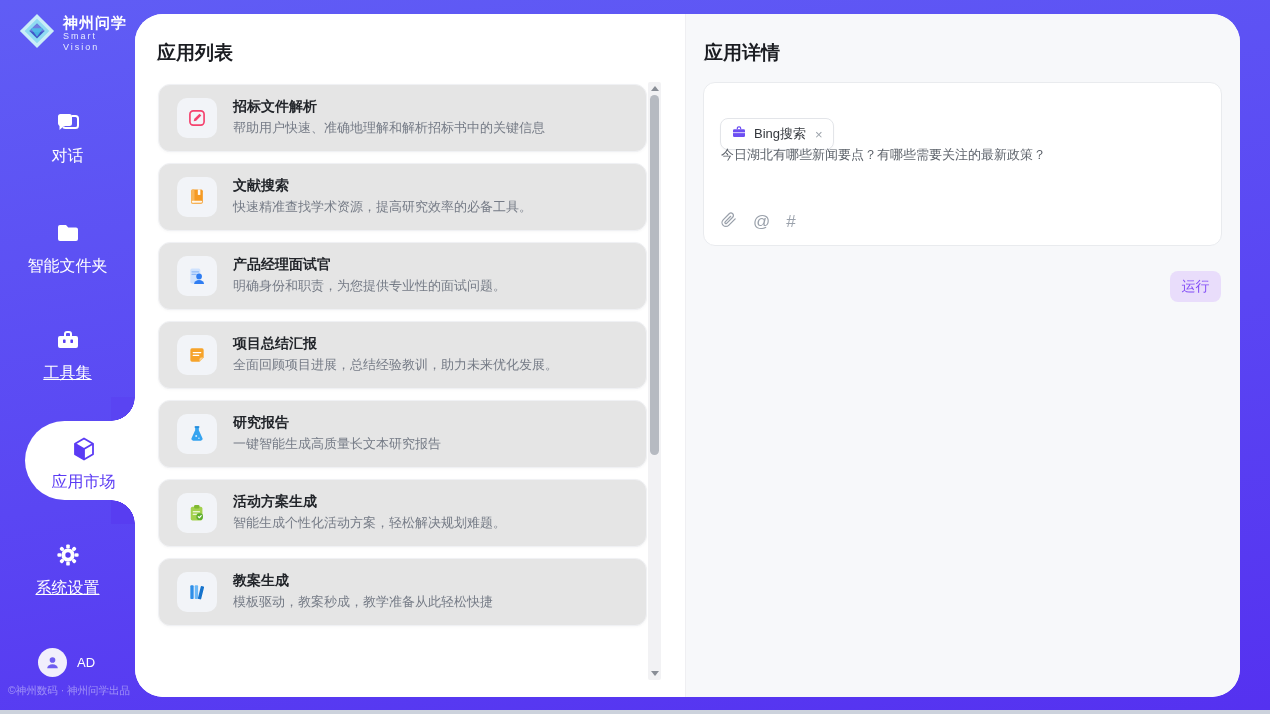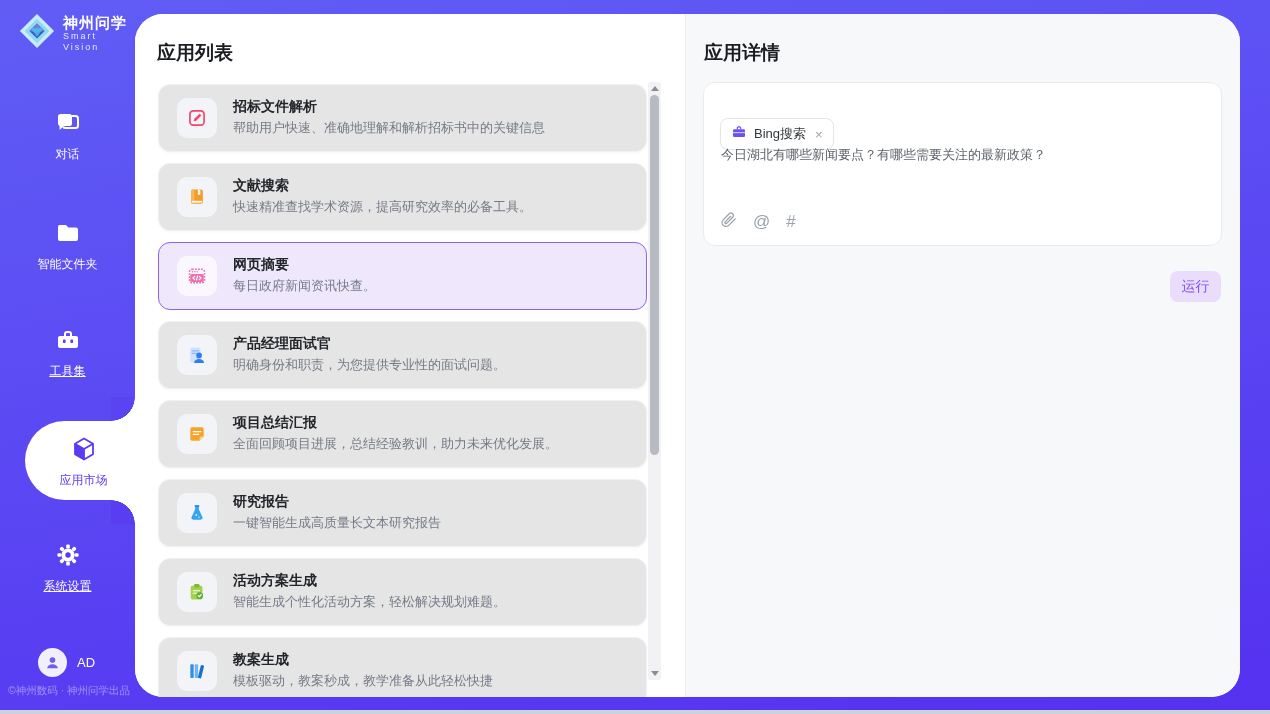--- a/index.html
+++ b/index.html
@@ -10,21 +10,21 @@
     background:linear-gradient(170deg,#605df5 0%,#5a46f3 55%,#5531f0 100%);
   }
   .bottom-strip { position:absolute; left:0; right:0; bottom:0; height:4px; background:#ccd2dc; z-index:50; }
 
   
   .sidebar { position:absolute; left:0; top:0; width:135px; height:714px; z-index:5; }
   .logo { position:absolute; left:18px; top:12px; display:flex; align-items:center; gap:7px; }
   .logo-text-main { color:#fff; font-size:15px; font-weight:bold; letter-spacing:1px; line-height:17px; }
   .logo-text-sub { color:#e6ebff; font-size:9px; letter-spacing:2px; line-height:11px; }
   .nav-item { position:absolute; left:0; width:135px; display:flex; flex-direction:column; align-items:center; gap:6px; color:#fff; cursor:pointer; z-index:6; }
-  .nav-item .nav-label { font-size:12px; }
+  .nav-item .nav-label { font-size:16px; }
   .nav-item.underlined .nav-label { text-decoration:underline; }
   .nav-item.active { color:#5b3bf4; }
   .nav1 { top:110px; } .nav2 { top:220px; } .nav3 { top:327px;text-decoration:underline; } .nav4 { top:436px;padding-left:32px; } .nav5 { top:542px; }
   .active-bubble { position:absolute; left:25px; top:421px; width:110px; height:79px; background:#fff; border-radius:40px 0 0 40px; z-index:4; }
   .notch { position:absolute; left:111px; width:24px; height:24px; z-index:4; }
   .notch-top { top:397px; background:radial-gradient(circle at 0 0,#5a44f2 23.5px,#fff 24px); }
   .notch-bottom { top:500px; background:radial-gradient(circle at 0 100%,#583df1 23.5px,#fff 24px); }
   .user-row { position:absolute; left:38px; top:648px; display:flex; align-items:center; gap:10px; }
   .avatar-circle { width:29px; height:29px; border-radius:50%; background:#f1effc; display:flex; align-items:center; justify-content:center; }
   .user-name { color:#fff; font-size:13px; }
@@ -188,34 +188,20 @@
             <rect x="5" y="3" width="14" height="17" rx="2" fill="#f59a23"></rect>
             <rect x="5" y="3" width="4" height="17" rx="1.5" fill="#f8b65a"></rect>
             <rect x="13" y="3" width="3" height="6.5" fill="#ffffff" opacity="0.95"></rect>
             <rect x="5.8" y="16.6" width="12.4" height="2.2" rx="1" fill="#ffffff" opacity="0.9"></rect>
           </svg>
         </span>
         <div class="card-title">文献搜索</div>
         <div class="card-desc">快速精准查找学术资源，提高研究效率的必备工具。</div>
       </div>
 
-      <div class="card selected">
-        <span class="icon-box">
-          <svg width="20" height="20" viewBox="0 0 24 24">
-            <rect x="3" y="4" width="18" height="16" rx="3" fill="none" stroke="#ee6fb0" stroke-width="1.8" stroke-dasharray="2.2 1.4"></rect>
-            <rect x="3.9" y="9.5" width="16.2" height="9.6" rx="2" fill="#ee6fb0"></rect>
-            <circle cx="6.6" cy="6.9" r="0.9" fill="#ee6fb0"></circle>
-            <circle cx="9.4" cy="6.9" r="0.9" fill="#ee6fb0"></circle>
-            <circle cx="12.2" cy="6.9" r="0.9" fill="#ee6fb0"></circle>
-            <path d="M9.3 12.4 l-2.2 2 2.2 2 M14.7 12.4 l2.2 2 -2.2 2 M12.6 12 l-1.2 4.8" fill="none" stroke="#fff" stroke-width="1.3" stroke-linecap="round" stroke-linejoin="round"></path>
-          </svg>
-        </span>
-        <div class="card-title">网页摘要</div>
-        <div class="card-desc">每日政府新闻资讯快查。</div>
-      </div>
 
       <div class="card">
         <span class="icon-box">
           <svg width="20" height="20" viewBox="0 0 24 24">
             <rect x="4" y="3" width="12" height="18" rx="2" fill="#cfe2fd"></rect>
             <path d="M6 7 h8 M6 10 h5" stroke="#8fb9f7" stroke-width="1.4" stroke-linecap="round"></path>
             <circle cx="14.5" cy="12.5" r="3.4" fill="#2f7df2"></circle>
             <path d="M8.5 21.5 a6 4.6 0 0 1 12 0 Z" fill="#2f7df2"></path>
           </svg>
         </span>

